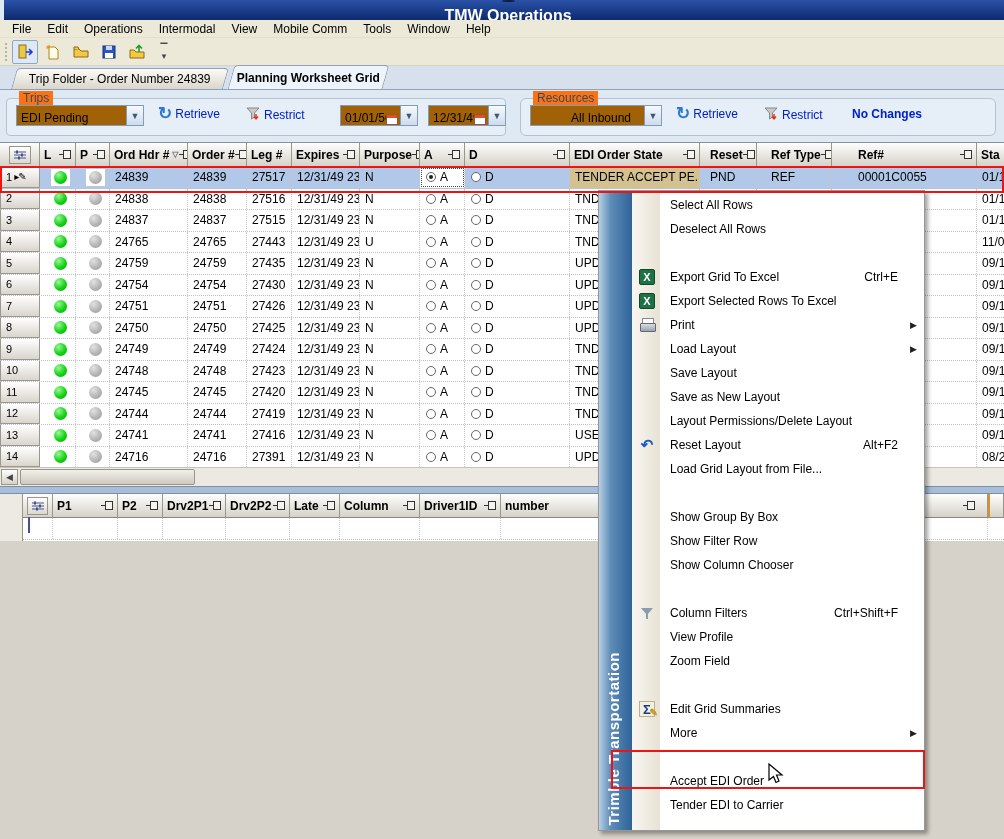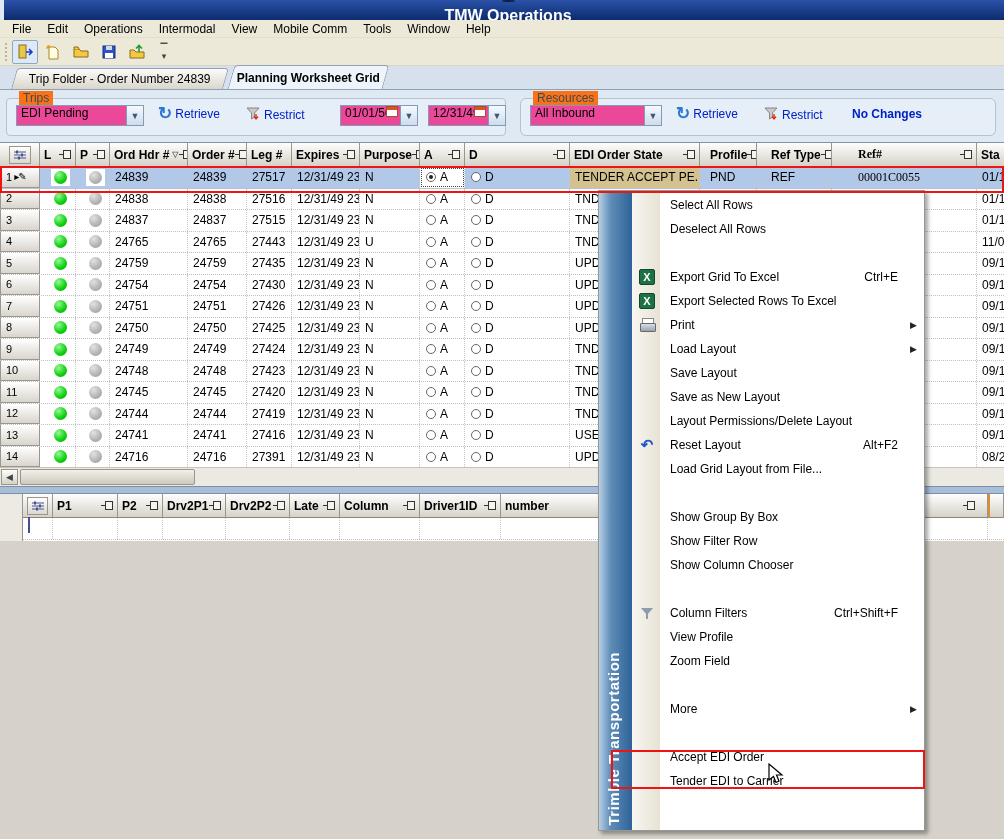--- a/index.html
+++ b/index.html
@@ -29,21 +29,21 @@
   .tab { position:absolute; bottom:0; height:21px; transform:skewX(-16deg);
     border:1px solid #93a1b2; border-bottom:none; border-radius:4px 4px 0 0;
     background:linear-gradient(#fcfbf7,#dad6cc); display:flex; align-items:center; justify-content:center;}
   .tab > span { transform:skewX(16deg); white-space:nowrap; }
   .tab.active { height:24px; background:#eef4fb; font-weight:bold; z-index:2; }
 
   
   .filters { position:absolute; left:0; top:90px; width:1004px; height:52px; background:#dfe9f4; }
   .gbox { position:absolute; top:8px; height:38px; border:1px solid #b4c2d2; border-radius:4px; background:#e6eef7; }
   .gbox .glabel { position:absolute; top:-8px; left:12px; background:#f97316; padding:0 4px; color:#3a4a5a; font-size:12px;}
-  .combo { position:absolute; height:21px; background:#ec4899; border:1px solid #7f9db9; display:flex; align-items:flex-start; }
+  .combo { position:absolute; height:21px; background:#a16207; border:1px solid #7f9db9; display:flex; align-items:flex-end; }
   .combo .ctext { flex:1; padding-left:4px; white-space:nowrap; overflow:hidden;}
   .combo .cbtn { width:17px; height:100%; border-left:1px solid #7f9db9;
      background:linear-gradient(#f6f9fd,#cfdcec); color:#3a5a7a; font-size:9px; display:flex; align-items:center; justify-content:center;}
   .cal { width:12px; height:11px; border:1px solid #a05030; background:linear-gradient(#e05020 0 3px, #fff 3px); margin-right:2px;}
   .linkrow { position:absolute; display:flex; align-items:center; gap:3px; }
   .link { color:#0020c8; cursor:pointer; white-space:nowrap;}
   .ic-refresh { color:#2a7ad4; font-size:17px; font-weight:bold; line-height:14px;}
 
   
   .grid { position:absolute; left:0; top:142px; width:1004px; height:344px; background:#fff; border-top:1px solid #8494a8;}
@@ -66,21 +66,21 @@
   .grow.sel { background:#b2c8e8; }
   .cell { border-right:1px dotted #c6c6c6; padding-left:5px; line-height:20px;
     white-space:nowrap; overflow:hidden; flex-shrink:0; }
   .rowhdr { width:40px; background:linear-gradient(#fff,#d9d5cd); border:1px solid #9a978e;
     border-top:none; font-size:11px; padding-left:5px; display:flex; align-items:center; gap:2px;}
   .marker { font-size:10px; letter-spacing:-1px;}
   .col-l{width:36px}.col-p{width:34px}.col-ordhdr{width:78px}.col-order{width:59px}
   .col-leg{width:45px; text-align:right; padding-right:16px;gap:42px;}
   .col-exp{width:68px}.col-pur{width:60px}.col-a{width:45px}.col-d{width:105px}
   .col-state{width:130px}.col-status{width:57px; padding-left:10px;}
-  .col-reftype{width:75px; padding-left:14px;}.col-ref{width:145px; padding-left:26px;font-family:Liberation Serif, serif;}
+  .col-reftype{width:75px; padding-left:14px;}.col-ref{width:145px; padding-left:26px;}
   .col-sta{flex:1; border-right:none;}
   .dotcell { display:flex; align-items:center; justify-content:center; }
   .chip { width:19px; height:17px; display:flex; align-items:center; justify-content:center;}
   .sel .chip { background:#fff; }
   .dot { width:13px; height:13px; border-radius:50%; }
   .dot.green { background:radial-gradient(circle at 35% 30%, #9cf59c, #12d512 55%, #0a9e0a); }
   .dot.gray  { background:radial-gradient(circle at 35% 30%, #e2e2e2, #b2b2b2 60%, #989898); }
   .adcell { display:flex; align-items:center; padding-left:6px; }
   .sel .acell { background:#fff; outline:1px dotted #444; outline-offset:-2px; }
   .rad { width:10px; height:10px; border:1px solid #666; border-radius:50%; background:#fff; margin-right:4px; flex-shrink:0;}
@@ -239,21 +239,21 @@
     </div>
     <div class="combo" style="left:428px; top:15px; width:78px;">
       <span class="ctext">12/31/49</span>
         <span class="cal"></span>
         <span class="cbtn">▼</span>
     </div>
 
     <div class="gbox" style="left:520px; width:476px;border-radius:6px;">
       <span class="glabel">Resources</span>
     </div>
-    <div class="combo" style="left:530px; top:15px; width:132px;">
+    <div class="combo" style="left:530px; top:15px; width:132px;padding-left:36px;">
       <span class="ctext">All Inbound</span>
         <span class="cbtn">▼</span>
     </div>
     <div class="linkrow" style="left:676px; top:17px;">
       <span class="ic-refresh">↻</span>
       <span class="link">Retrieve</span>
     </div>
     <div class="linkrow" style="left:764px; top:17px;">
       <svg width="15" height="15">
           <path d="M1 1 h12 l-4.5 5 v4 l-3 2 v-6 z" fill="#c9c9c9" stroke="#888"></path>
@@ -332,21 +332,21 @@
             <span class="pin show"></span>
           </span>
 
           <span class="hcell col-state">
             <span>EDI Order State</span>
 
             <span class="pin show"></span>
           </span>
 
           <span class="hcell col-status">
-            <span>Profile</span>
+            <span>Reset</span>
 
             <span class="pin show"></span>
           </span>
 
           <span class="hcell col-reftype">
             <span>Ref Type</span>
 
             <span class="pin show"></span>
           </span>
 
@@ -1084,20 +1084,26 @@
 
         </div>
 
         <div class="mi">
           <span class="mi-icon"></span>
           <span></span>
           <span class="shortcut"></span>
 
         </div>
 
+        <div class="mi">
+          <span class="mi-icon ic-sigma"></span>
+          <span>Edit Grid Summaries</span>
+          <span class="shortcut"></span>
+
+        </div>
 
         <div class="mi">
           <span class="mi-icon"></span>
           <span>More</span>
           <span class="shortcut"></span>
           <span class="arrow show">▶</span>
         </div>
 
         <div class="mi">
           <span class="mi-icon"></span>

